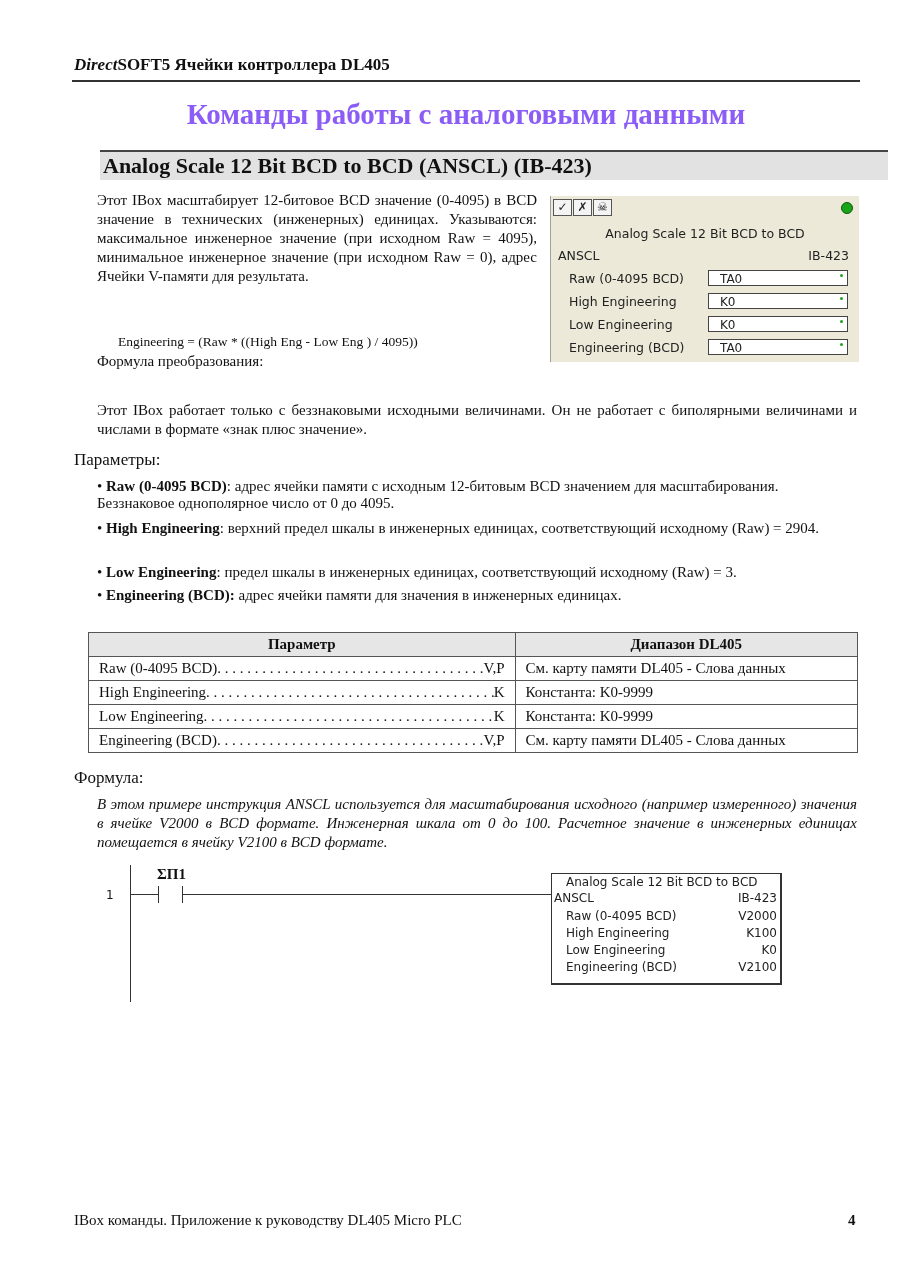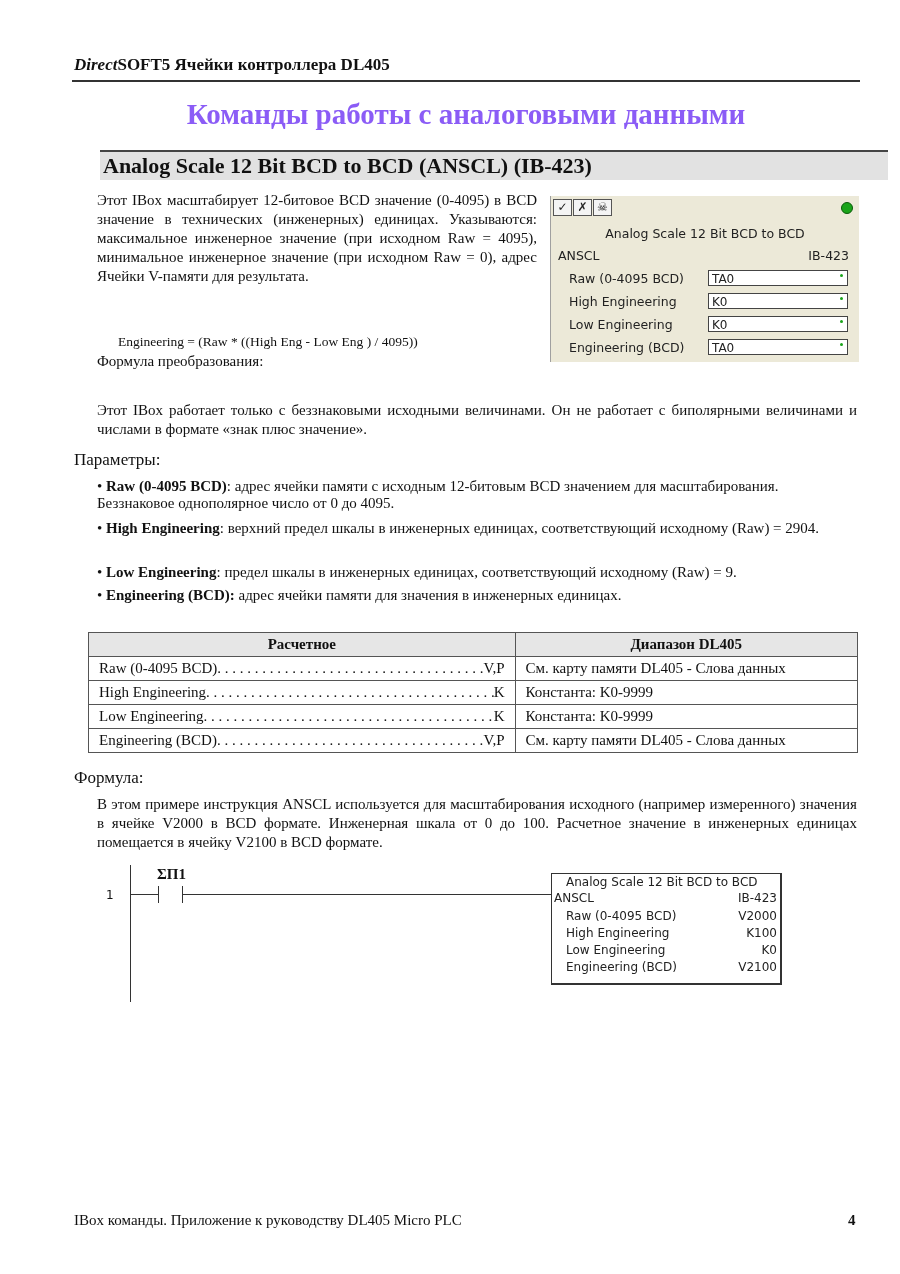--- a/index.html
+++ b/index.html
@@ -26,32 +26,32 @@
   
   #dlg { left:550px; top:196px; width:308px; height:166px; background:#ece9d8; border-left:1px solid #a0a0a0;
          font-family:"DejaVu Sans", sans-serif; font-size:12.5px; color:#222; }
   #dlg .tb { position:absolute; left:2px; top:3px; display:flex; }
   #dlg .tbtn { width:17px; height:15px; border:1px solid #555; background:#f4f4f4; font-size:12px; line-height:15px; text-align:center; margin-right:1px; }
   #dlg .led { position:absolute; right:6px; top:6px; width:10px; height:10px; border-radius:50%; background:#1aa41a; border:1px solid #0a5a0a; }
   #dlg .ttl { position:absolute; left:0; width:308px; top:30px; text-align:center; }
   #dlg .nm { position:absolute; left:7px; top:52px; }
   #dlg .ib { position:absolute; right:10px; top:52px; }
   #dlg .row { position:absolute; left:18px; }
-  #dlg .fld { position:absolute; left:157px; width:140px; height:16px; background:#fff; border:1px solid #444; font-size:12px; line-height:16px; padding-left:3px; box-sizing:border-box; }
+  #dlg .fld { position:absolute; left:157px; width:140px; height:16px; background:#fff; border:1px solid #444; font-size:12px; line-height:16px; padding-left:11px; box-sizing:border-box; }
   #dlg .fld .dot { position:absolute; right:4px; top:3px; width:3px; height:3px; border-radius:50%; background:#1aa41a; }
   
   table { position:absolute; left:88px; top:632px; width:770px; border-collapse:collapse; font-size:15px; }
   th, td { border:1px solid #555; height:23px; padding:0 10px; text-align:left; }
   th { background:#e6e6e6; text-align:center; font-weight:bold; }
   td.c1 { width:374px; }
   .lead { display:flex; }
   .lead .dots { flex:1; overflow:hidden; white-space:nowrap; }
   .lead .dots::after { content:" . . . . . . . . . . . . . . . . . . . . . . . . . . . . . . . . . . . . . . . . . ."; }
   #example-h { left:74px; top:768px; }
-  #example { left:97px; top:795px; width:760px; text-align:justify; }
+  #example { left:97px; top:795px; width:760px; text-align:justify;font-style:italic; }
   #rung-num { left:106px; top:888px; font-family:"DejaVu Sans", sans-serif; font-size:12px; }
   #rail { left:130px; top:865px; width:1px; height:137px; background:#333; }
   #wire { left:131px; top:894px; width:420px; height:1px; background:#333; }
   #contact-l { left:158px; top:886px; width:1px; height:17px; background:#333; }
   #contact-r { left:182px; top:886px; width:1px; height:17px; background:#333; }
   #contact-gap { left:159px; top:890px; width:23px; height:9px; background:#fff; }
   #contact-label { left:157px; top:866px; font-size:15px; font-weight:bold; }
   #ibox { left:551px; top:873px; width:231px; height:112px; border:1px solid #333; border-right-width:2px; border-bottom-width:2px;
           font-family:"DejaVu Sans", sans-serif; font-size:12px; color:#222; box-sizing:border-box; background:#fff; }
   #ibox .t { position:absolute; left:14px; top:1px; }
@@ -97,27 +97,27 @@
 
   <div class="row" style="top:144px">Engineering (BCD)</div>
   <div class="fld" style="top:143px"><span>TA0</span><span class="dot"></span></div>
 </div>
 
 <div id="unsigned" class="abs p">Этот IBox работает только с беззнаковыми исходными величинами. Он не работает с биполярными величинами и числами в формате «знак плюс значение».</div>
 
 <div id="params-h" class="abs h2">Параметры:</div>
 <div class="abs bullet" style="top:478px">• <b>Raw (0-4095 BCD)</b><span>:</span><span> адрес ячейки памяти с исходным 12-битовым BCD значением для масштабирования. Беззнаковое однополярное число от 0 до 4095.</span></div>
 <div class="abs bullet" style="top:520px">• <b>High Engineering</b><span>:</span><span> верхний предел шкалы в инженерных единицах, соответствующий исходному (Raw) = 2904.</span></div>
-<div class="abs bullet" style="top:564px">• <b>Low Engineering</b><span>:</span><span> предел шкалы в инженерных единицах, соответствующий исходному (Raw) = 9.</span></div>
+<div class="abs bullet" style="top:564px">• <b>Low Engineering</b><span>:</span><span> предел шкалы в инженерных единицах, соответствующий исходному (Raw) = 3.</span></div>
 <div class="abs bullet" style="top:587px">• <b>Engineering (BCD):</b><span></span><span> адрес ячейки памяти для значения в инженерных единицах.</span></div>
 
 <table>
   <thead>
     <tr>
-      <th>Расчетное</th>
+      <th>Параметр</th>
       <th>Диапазон  DL405</th>
     </tr>
   </thead>
   <tbody>
     <tr>
       <td class="c1">
           <div class="lead">
             <span>Raw (0-4095 BCD)</span>
             <span class="dots"></span>
             <span>V,P</span>

